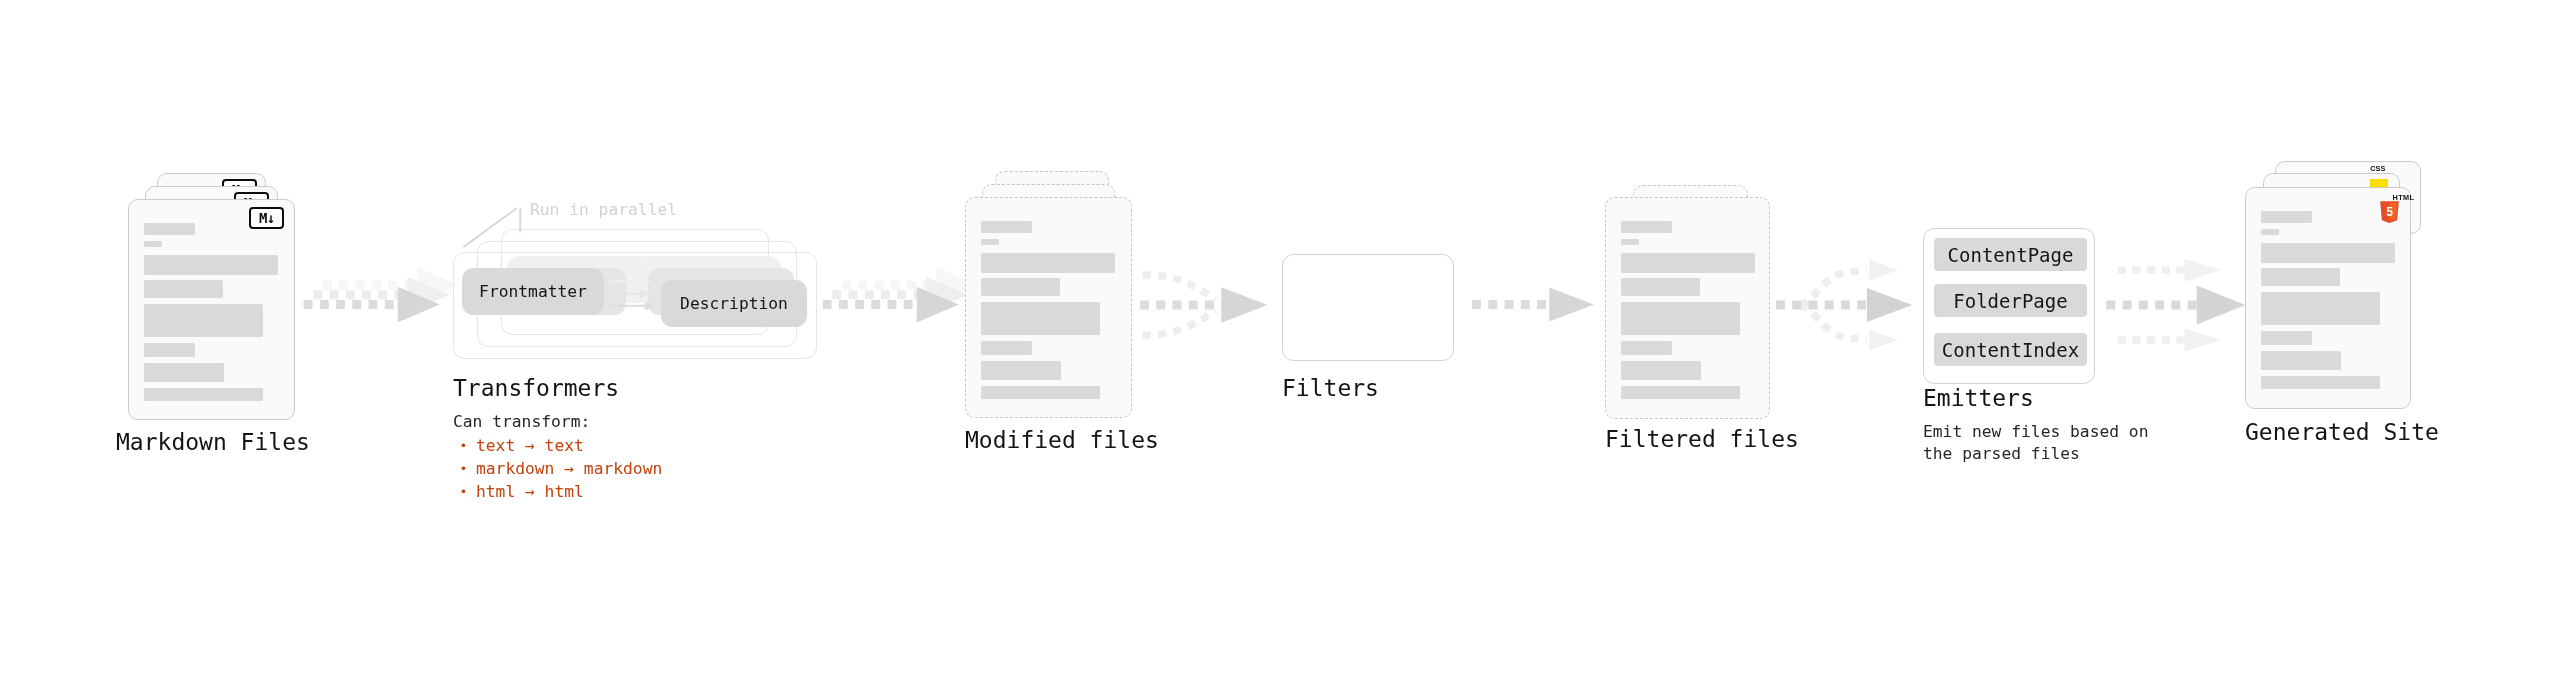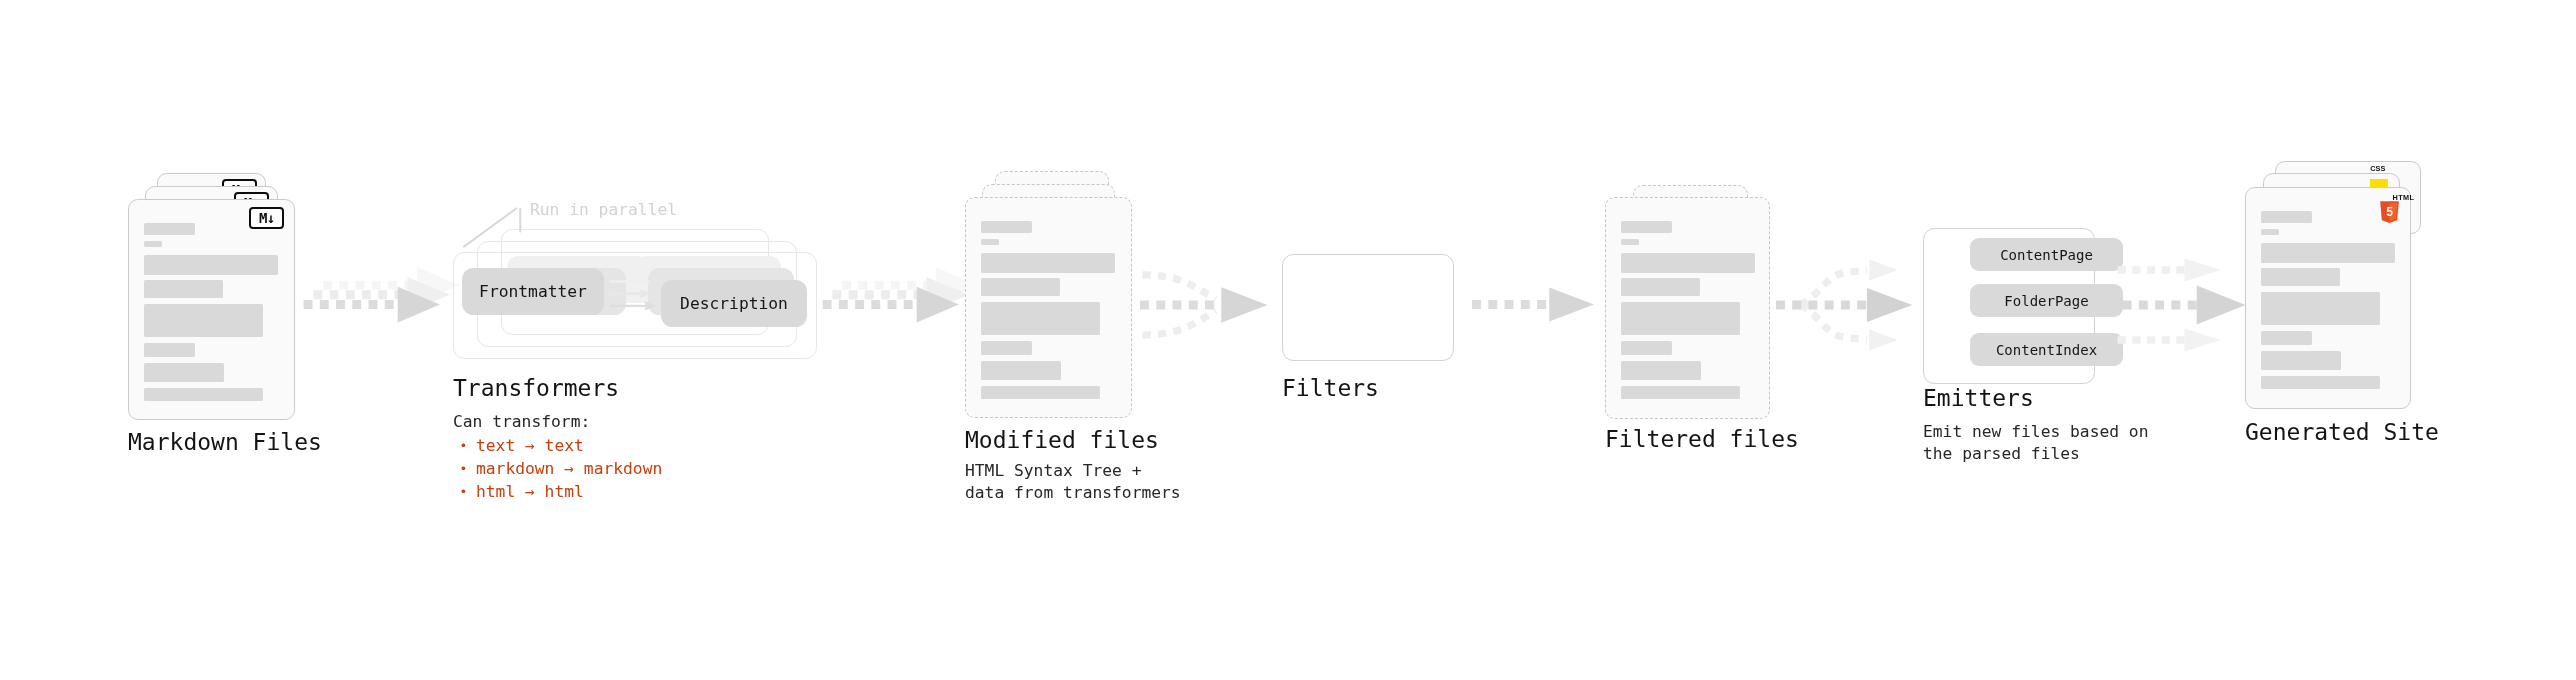--- a/index.html
+++ b/index.html
@@ -24,21 +24,21 @@
   .md-badge{position:absolute;width:31px;height:18.7px;border:2.4px solid #0d0d0d;border-radius:4.1px;
     background:#fdfdfd;color:#0d0d0d;font-weight:700;font-size:14px;line-height:18.7px;text-align:center;letter-spacing:-0.8px;}
   
   .group-box{position:absolute;border:1.6px solid #e6e6e6;border-radius:11.4px;box-sizing:border-box;background:transparent;}
   .solid-box{position:absolute;border:1.6px solid #d2d2d2;border-radius:11.4px;box-sizing:border-box;background:transparent;}
   
   .node{position:absolute;background:#d9d9d9;border-radius:11.4px;display:flex;align-items:center;justify-content:center;
     font-size:16.3px;color:#161616;box-sizing:border-box;}
   .node.ghost1{background:#e5e5e5;}
   .node.ghost2{background:#f0f0f0;}
-  .node.small{border-radius:9px;font-size:14px;margin-left:36px;}
+  .node.small{border-radius:4px;font-size:19px;}
   
   .heading{position:absolute;font-size:23px;font-weight:500;color:#141414;white-space:nowrap;text-align:right;}
   .desc{position:absolute;font-size:16.3px;line-height:22px;color:#262626;white-space:pre-line;}
   .annotation{position:absolute;font-size:16.3px;color:#d2d2d2;white-space:nowrap;}
   .bullet-list{position:absolute;font-size:16.3px;line-height:23px;color:#c2410c;}
   .bullet-line{position:relative;padding-left:23px;white-space:nowrap;}
   .bullet-line::before{content:"•";position:absolute;left:6.5px;font-size:13px;}
   
   .css-badge{position:absolute;font-size:7.3px;font-weight:700;color:#111;font-family:"Liberation Sans",sans-serif;text-align:center;}
   .css-badge .bar{width:16.3px;height:3.3px;background:#2b66e0;margin-top:0.8px;}
@@ -62,21 +62,21 @@
     <div class="md-badge" style="right:9.8px;top:6.5px;">M↓</div>
     <div class="sk sk-a"></div>
     <div class="sk sk-b"></div>
     <div class="sk sk-c"></div>
     <div class="sk sk-d"></div>
     <div class="sk sk-e"></div>
     <div class="sk sk-f"></div>
     <div class="sk sk-g"></div>
     <div class="sk sk-h"></div>
   </div>
-  <div class="heading" style="left:128px;top:429px;">Markdown Files</div>
+  <div class="heading" style="left:116px;top:429px;">Markdown Files</div>
 
   <svg style="left:302px;top:268px;" width="146" height="65" viewBox="0 0 180 80">
     <g transform="translate(24,-24)">
         <line x1="2" y1="45" x2="118" y2="45" stroke="#f5f5f5" stroke-width="11" stroke-dasharray="11 9"></line>
         <polygon points="118,23 170,45 118,67" fill="#f7f7f7"></polygon>
       </g>
     <g transform="translate(12,-12)">
         <line x1="2" y1="45" x2="118" y2="45" stroke="#ececec" stroke-width="11" stroke-dasharray="11 9"></line>
         <polygon points="118,23 170,45 118,67" fill="#efefef"></polygon>
       </g>
@@ -144,22 +144,20 @@
     <div class="sk sk-a"></div>
     <div class="sk sk-b"></div>
     <div class="sk sk-c"></div>
     <div class="sk sk-d"></div>
     <div class="sk sk-e"></div>
     <div class="sk sk-f"></div>
     <div class="sk sk-g"></div>
     <div class="sk sk-h"></div>
   </div>
   <div class="heading" style="left:965px;top:427px;">Modified files</div>
-  <div class="desc" style="left:965px;top:460px;">HTML Syntax Tree +
-data from transformers</div>
 
   <svg style="left:1136px;top:252px;" width="138" height="106" viewBox="0 0 170 130">
     <path d="M8,28 C55,28 72,42 98,58" stroke="#ededed" stroke-width="9" stroke-dasharray="10 9" fill="none"></path>
     <path d="M8,102 C55,102 72,88 98,72" stroke="#ededed" stroke-width="9" stroke-dasharray="10 9" fill="none"></path>
     <line x1="5" y1="65" x2="105" y2="65" stroke="#dcdcdc" stroke-width="11" stroke-dasharray="11 9"></line>
     <polygon points="105,43 162,65 105,87" fill="#d6d6d6"></polygon>
   </svg>
 
   <div class="solid-box" style="left:1282px;top:254px;width:172px;height:107px;"></div>
   <div class="heading" style="left:1282px;top:375px;">Filters</div>

